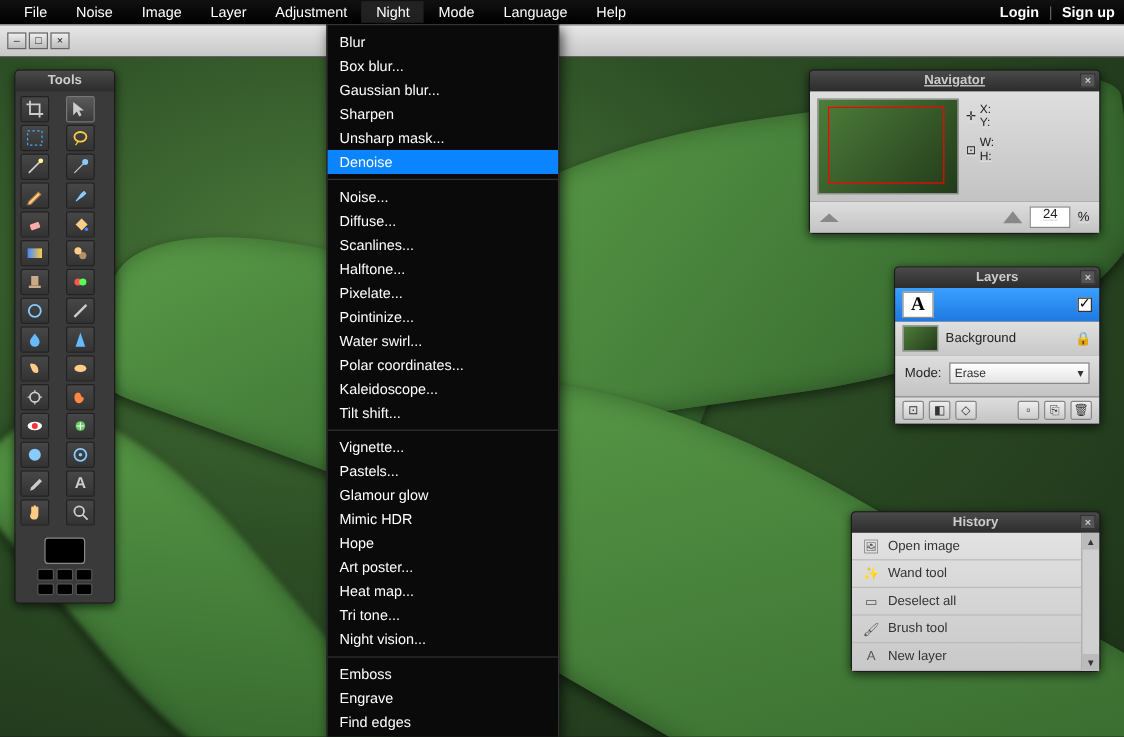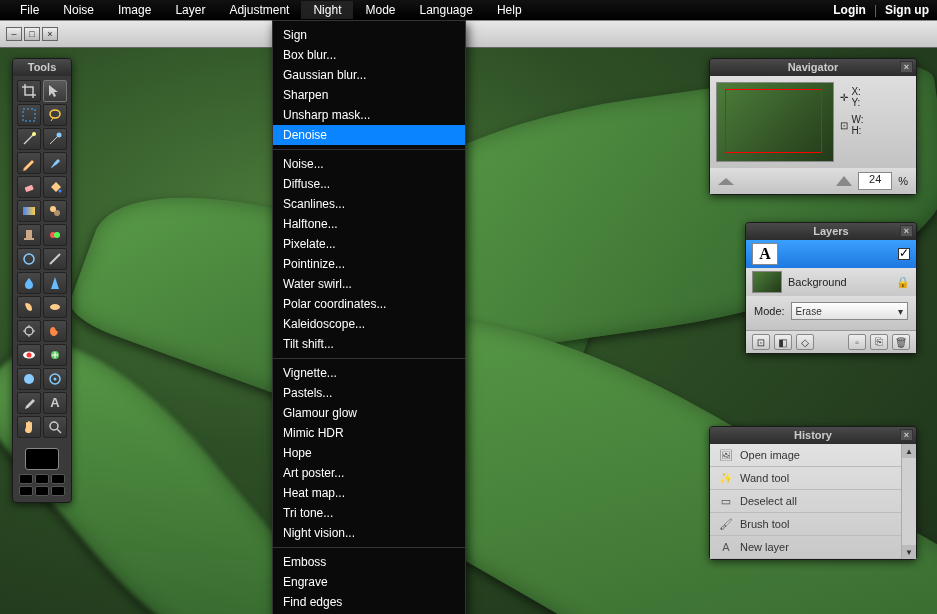--- a/index.html
+++ b/index.html
@@ -32,37 +32,37 @@
 .l2{left:350px; top:50px; width:600px; height:230px; transform:rotate(-8deg);}
 .l3{left:300px; top:350px; width:700px; height:250px; transform:rotate(30deg);}
 .l4{left:-50px; top:380px; width:400px; height:150px; transform:rotate(50deg); filter:blur(2px);}
 
 
 .panel { position:absolute; background:#3a3a3a; border:1px solid #1a1a1a; border-radius:4px; box-shadow:0 2px 8px rgba(0,0,0,0.6); color:#ddd; font-size:11px; }
 .panel-title { height:17px; background:linear-gradient(#4a4a4a,#2c2c2c); border-radius:3px 3px 0 0; text-align:center; line-height:17px; font-size:11px; color:#ccc; position:relative; font-weight:bold;}
 .panel-close { position:absolute; right:3px; top:2px; width:13px; height:12px; background:#555; border:1px solid #333; font-size:9px; line-height:10px; color:#ccc; cursor:pointer; text-align:center;}
 
 
-.tools-panel { left:12px; top:58px; width:60px; }
+.tools-panel { left:12px; top:58px; width:84px; }
 .tools-grid { display:grid; grid-template-columns:1fr 1fr; gap:2px; padding:4px 4px 6px 4px; background:#3a3a3a;}
 .tool { width:24px; height:22px; background:linear-gradient(#474747,#333); border:1px solid #222; border-radius:2px; display:flex; align-items:center; justify-content:center; cursor:pointer;}
 .tool.sel { background:linear-gradient(#5a5a5a,#3a3a3a); border:1px solid #777;}
 .swatch-area { padding:4px; }
 .swatch-fg { width:34px; height:22px; background:#000; border:1px solid #888; border-radius:3px; margin:0 auto 4px;}
 .swatch-row { display:flex; gap:2px; justify-content:center; margin-bottom:2px;}
 .sw { width:14px; height:10px; background:#000; border:1px solid #555; border-radius:2px;}
 
 
 .dropdown { position:absolute; left:272px; top:20px; width:194px; background:#0a0a0a; border:1px solid #333; box-shadow:2px 4px 10px rgba(0,0,0,0.7); padding:4px 0; font-size:12px; color:#fff; z-index:100;}
 .dd-item { padding:2px 10px; cursor:pointer; line-height:16px;}
 .dd-item.hl { background:#0a84ff;}
 .dd-sep { height:1px; background:#333; margin:4px 0;}
 
 
-.nav-panel { right:20px; top:58px; width:208px; }
+.nav-panel { right:20px; top:58px; width:243px;text-decoration:underline; }
 .nav-body { padding:6px; background:linear-gradient(#dedede,#c3c3c3); display:flex; gap:6px;}
 .nav-thumb { width:118px; height:80px; background:linear-gradient(135deg,#4e7e3a,#223a1a); border:1px solid #888; position:relative;}
 .nav-rect { position:absolute; left:8px; top:6px; width:97px; height:64px; border:1px solid #f00;}
 .nav-readout { font-size:10px; color:#222; display:flex; flex-direction:column; gap:6px; padding-top:4px;}
 .nav-readout .row{display:flex; gap:3px; align-items:center;}
 .nav-slider-row { padding:4px 8px; background:linear-gradient(#dedede,#c3c3c3); display:flex; align-items:center; gap:6px;}
 .slider-track { flex:1; height:14px; display:flex; align-items:center;}
 .triangle { width:0;height:0; border-left:8px solid transparent; border-right:8px solid transparent; border-bottom:10px solid #888;}
 .slider-num { width:34px; height:18px; border:1px solid #888; background:#fff; text-align:center; font-size:11px; color:#222;}
 .pct{font-size:11px;color:#222;}
@@ -129,21 +129,21 @@
 
 <div class="toolstrip">
   <div class="winbtns">
     <div class="winbtn">–</div>
     <div class="winbtn">□</div>
     <div class="winbtn">×</div>
   </div>
 </div>
 
 <div class="dropdown" id="dropdown">
-    <div class="dd-item">Sign</div>
+    <div class="dd-item">Blur</div>
     <div class="dd-item">Box blur...</div>
     <div class="dd-item">Gaussian blur...</div>
     <div class="dd-item">Sharpen</div>
     <div class="dd-item">Unsharp mask...</div>
     <div class="dd-item hl">Denoise</div>
     <div class="dd-sep"></div>
     <div class="dd-item">Noise...</div>
     <div class="dd-item">Diffuse...</div>
     <div class="dd-item">Scanlines...</div>
     <div class="dd-item">Halftone...</div>

